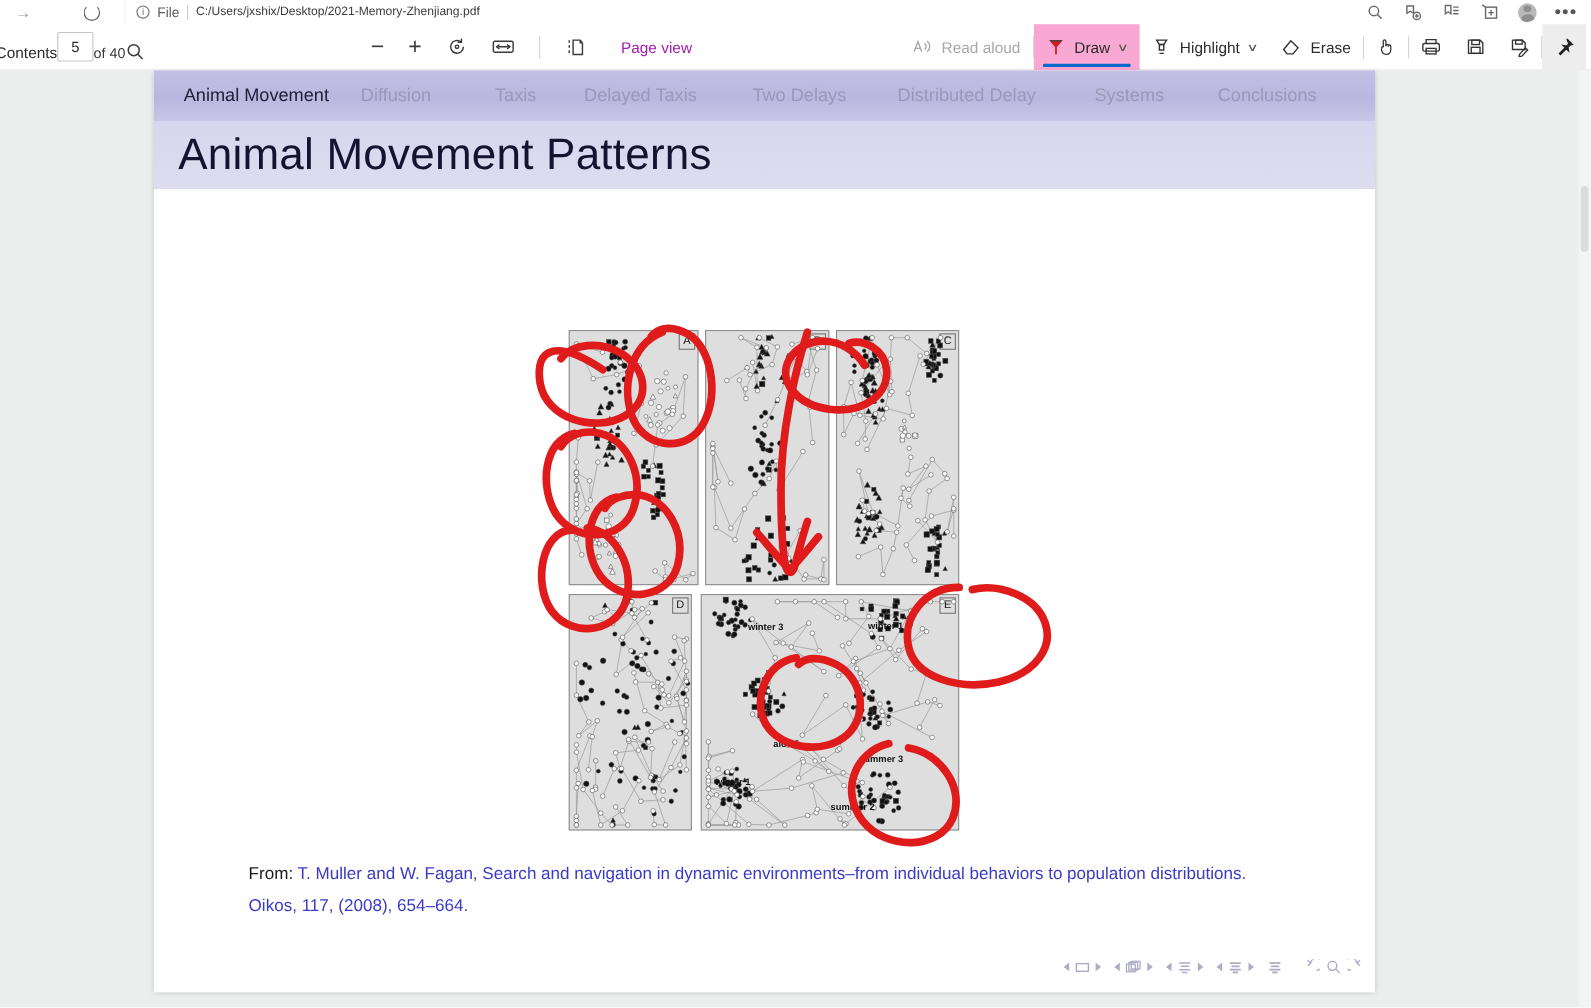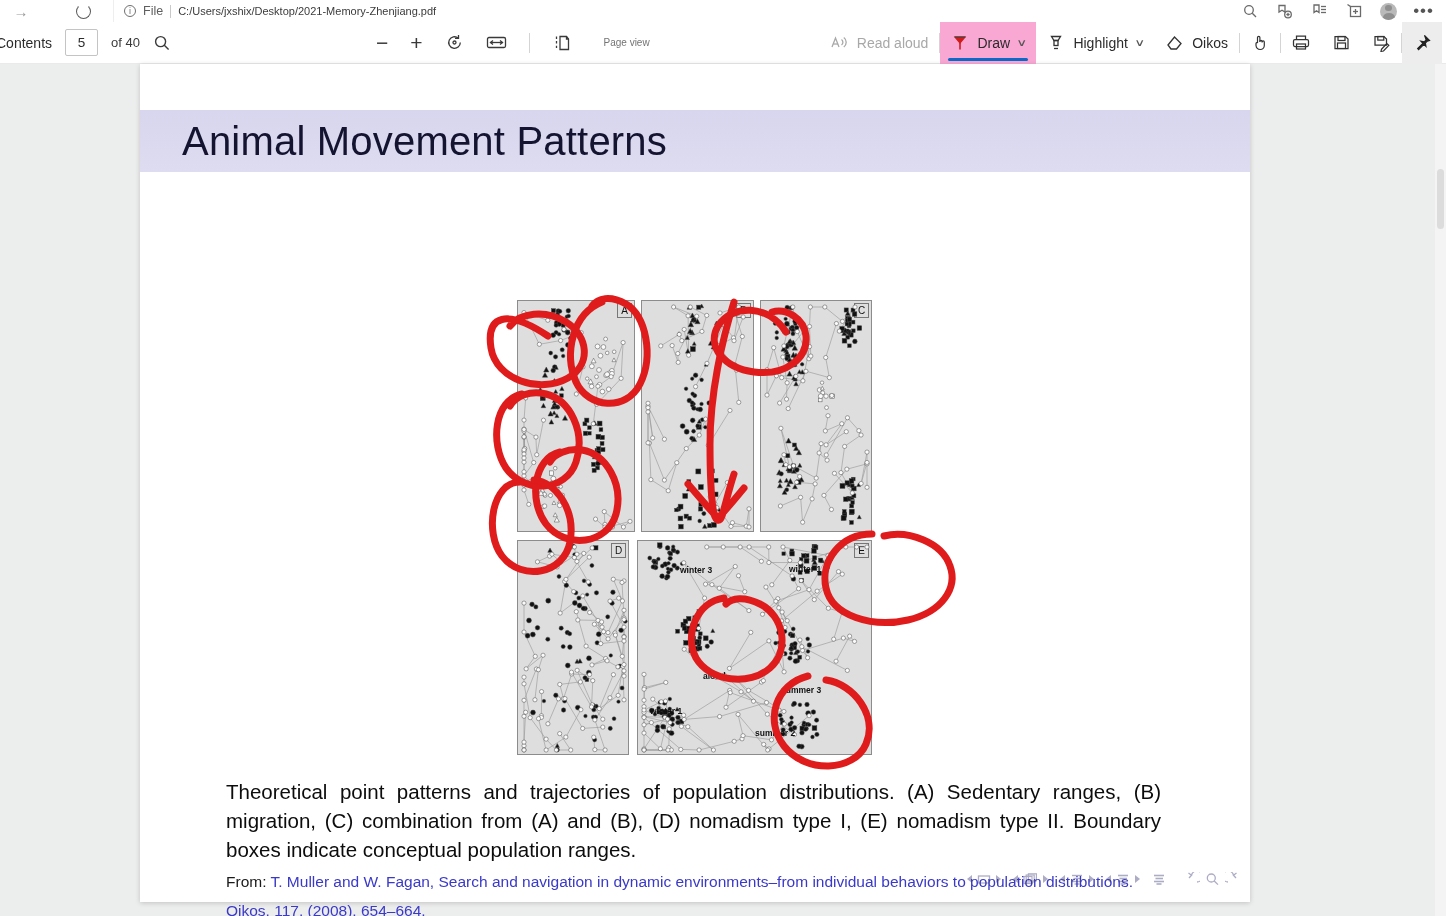--- a/index.html
+++ b/index.html
@@ -40,35 +40,35 @@
   .avatar-dot::before { content:""; position:absolute; top:2.5px; left:5.3px; width:6.4px; height:6.4px; border-radius:50%; background:#8f8f8f; }
   .avatar-dot::after { content:""; position:absolute; top:10px; left:2.4px; width:12.2px; height:9px; border-radius:50% 50% 0 0; background:#8f8f8f; }
   .dots { font-size: 17px; color: #555; letter-spacing: 1px; line-height: 10px; }
 
   
   .pdf-toolbar {
     position: absolute; top: 22px; left: 0; width: 1446px; height: 42px;
     background: #ffffff; border-bottom: 1px solid #eaeaea;
     display: flex; align-items: center;
   }
-  .tb-left { display: flex; align-items: center; gap: 13px; padding-left: 0; }
+  .tb-left { display: flex; align-items: flex-end; gap: 0; padding-left: 0; }
   .contents-label { font-size: 14px; color: #2b2b2b; margin-left: -4px; }
   .page-box {
     width: 33px; height: 27px; border: 1px solid #c4c4c4; border-radius: 2px;
     display: flex; align-items: center; justify-content: center;
     font-size: 13.5px; color: #2b2b2b; background: #fff;
   }
   .of-label { font-size: 13px; color: #3a3a3a; }
   .tb-icon { color: #3a3a3a; display: flex; align-items: center; justify-content: center; cursor: default; }
   .tb-icon svg { display: block; }
   .tb-center { display: flex; align-items: center; gap: 22px; margin-left: 205px; }
   .zoom-sign { font-size: 21px; color: #3a3a3a; font-weight: 300; line-height: 14px; }
   .divider { width: 1px; height: 20px; background: #d4d4d4; }
   .pv-group { display: flex; align-items: center; gap: 9px; }
-  .pv-label { font-size: 10px; color: #737373; padding-left: 24px; }
+  .pv-label { font-size: 14px; color: #a21caf; padding-left: 24px; }
   .tb-right { display: flex; align-items: center; gap: 0px; margin-left: auto; padding-right: 4px; }
   .tool-btn {
     display: flex; align-items: center; gap: 8px; height: 42px; padding: 0 11px;
     position: relative; font-size: 14px; color: #2b2b2b; justify-content: space-between;
   }
   .tool-btn.disabled { color: #a8a8a8; }
   .tool-btn.active { background: #f9a8d4; }
   .tool-btn.active::after {
     content: ""; position: absolute; left: 8px; right: 8px; bottom: 3px;
     height: 2.5px; background: #0b69c7; border-radius: 2px;
@@ -93,21 +93,21 @@
     background: linear-gradient(to bottom, #c3bfe4 0%, #bab6df 55%, #c9c6e8 100%);
     display: flex; align-items: center;
   }
   .beamer-nav .tab { font-size: 16.5px; color: #9a98b8; white-space: nowrap; }
   .beamer-nav .tab.active { color: #20203a; }
   .title-band {
     position: absolute; left: 0; top: 46px; width: 1110px; height: 62px;
     background: linear-gradient(to bottom, #d8d6ee 0%, #dedcf0 100%);
     display: flex; align-items: center;
   }
-  .slide-title { font-size: 40px; color: #141430; font-weight: 400; margin-left: 42px; letter-spacing: 0.2px; }
+  .slide-title { font-size: 40px; color: #141430; font-weight: 400; margin-left: 22px; letter-spacing: 0.2px; }
   .slide-body { position: absolute; left: 0; top: 108px; width: 1110px; height: 730px; background: #fff; }
 
   
   .figure { position: absolute; left: 377px; top: 128px; width: 355px; height: 455px; }
   .panel { position: absolute; background: #dedede; border: 1.2px solid #8c8c8c; }
   .panel-letter {
     position: absolute; top: 2px; right: 2px; width: 15px; height: 15px;
     border: 1px solid #777; background: #dedede; font-size: 10px; color: #111;
     display: flex; align-items: center; justify-content: center; font-family: "Liberation Sans", sans-serif;
   }
@@ -257,21 +257,21 @@
         </span>
         <span>Highlight</span>
         <span class="chev">∨</span>
       </div>
       <div class="tool-btn">
         <span class="tb-icon">
           <svg width="19" height="18" viewBox="0 0 19 18" fill="none" stroke="#333" stroke-width="1.3">
               <path d="M3 11 L9.5 3 L16 9.5 L11.5 15 L6 15 Z"></path>
             </svg>
         </span>
-        <span>Oikos</span>
+        <span>Erase</span>
       </div>
       <span class="divider"></span>
       <div class="icon-btn">
         <svg width="19" height="19" viewBox="0 0 19 19" fill="none" stroke="#333" stroke-width="1.2">
             <path d="M6.5 10 L6.5 4.5 A1.2 1.2 0 0 1 8.9 4.5 L8.9 9"></path>
             <path d="M8.9 8.5 A1.1 1.1 0 0 1 11.1 8.5 L11.1 9.6"></path>
             <path d="M11.1 9 A1.1 1.1 0 0 1 13.3 9 L13.3 12.5 A4 4 0 0 1 9.3 16.5 A4.5 4.5 0 0 1 5 12.5 L5 10.5 A1.1 1.1 0 0 1 6.8 9.8"></path>
           </svg>
       </div>
       <span class="divider"></span>
@@ -305,20 +305,30 @@
     </div>
   </div>
 
   <div class="viewer">
     <div class="scrollbar-track">
       <div class="scrollbar-thumb"></div>
     </div>
 
     <div class="page">
 
+      <div class="beamer-nav" id="beamer-nav">
+          <div class="tab active" style="position: absolute; left: 27px;">Animal Movement</div>
+          <div class="tab" style="position: absolute; left: 188px;">Diffusion</div>
+          <div class="tab" style="position: absolute; left: 310px;">Taxis</div>
+          <div class="tab" style="position: absolute; left: 391px;">Delayed Taxis</div>
+          <div class="tab" style="position: absolute; left: 544px;">Two Delays</div>
+          <div class="tab" style="position: absolute; left: 676px;">Distributed Delay</div>
+          <div class="tab" style="position: absolute; left: 855px;">Systems</div>
+          <div class="tab" style="position: absolute; left: 967px;">Conclusions</div>
+        </div>
 
       <div class="title-band">
         <div class="slide-title">Animal Movement Patterns</div>
       </div>
 
       <div class="slide-body">
 
         <div class="figure" id="figure">
             <div class="panel" style="left: 0px; top: 0px; width: 118px; height: 232px;">
               <div class="panel-letter">A</div>
@@ -1370,21 +1380,20 @@
             </div>
             <div class="seaslabel" style="left: 163px; top: 246px;">winter 3</div>
             <div class="seaslabel" style="left: 272px; top: 245px;">winter 1</div>
             <div class="seaslabel" style="left: 186px; top: 352px;">aloud</div>
             <div class="seaslabel" style="left: 264px; top: 366px;">summer 3</div>
             <div class="seaslabel" style="left: 133px; top: 387px;">winter 1</div>
             <div class="seaslabel" style="left: 238px; top: 409px;">summer 2</div>
           </div>
 
         <div class="caption">
-          <p class="main">Theoretical point patterns and trajectories of population distributions. (A) Sedentary ranges, (B) migration, (C) combination from (A) and (B), (D) nomadism type I, (E) nomadism type II. Boundary boxes indicate conceptual population ranges.</p>
           <p class="src">
             <span>From:</span>
             <span class="link">T. Muller and W. Fagan, Search and navigation in dynamic environments–from individual behaviors to population distributions. Oikos, 117, (2008), 654–664.</span>
           </p>
         </div>
 
         <div class="beamer-footer">
           <span class="bf-grp">
             <span class="bf-tri l"></span>
             <span class="bf-ico">

